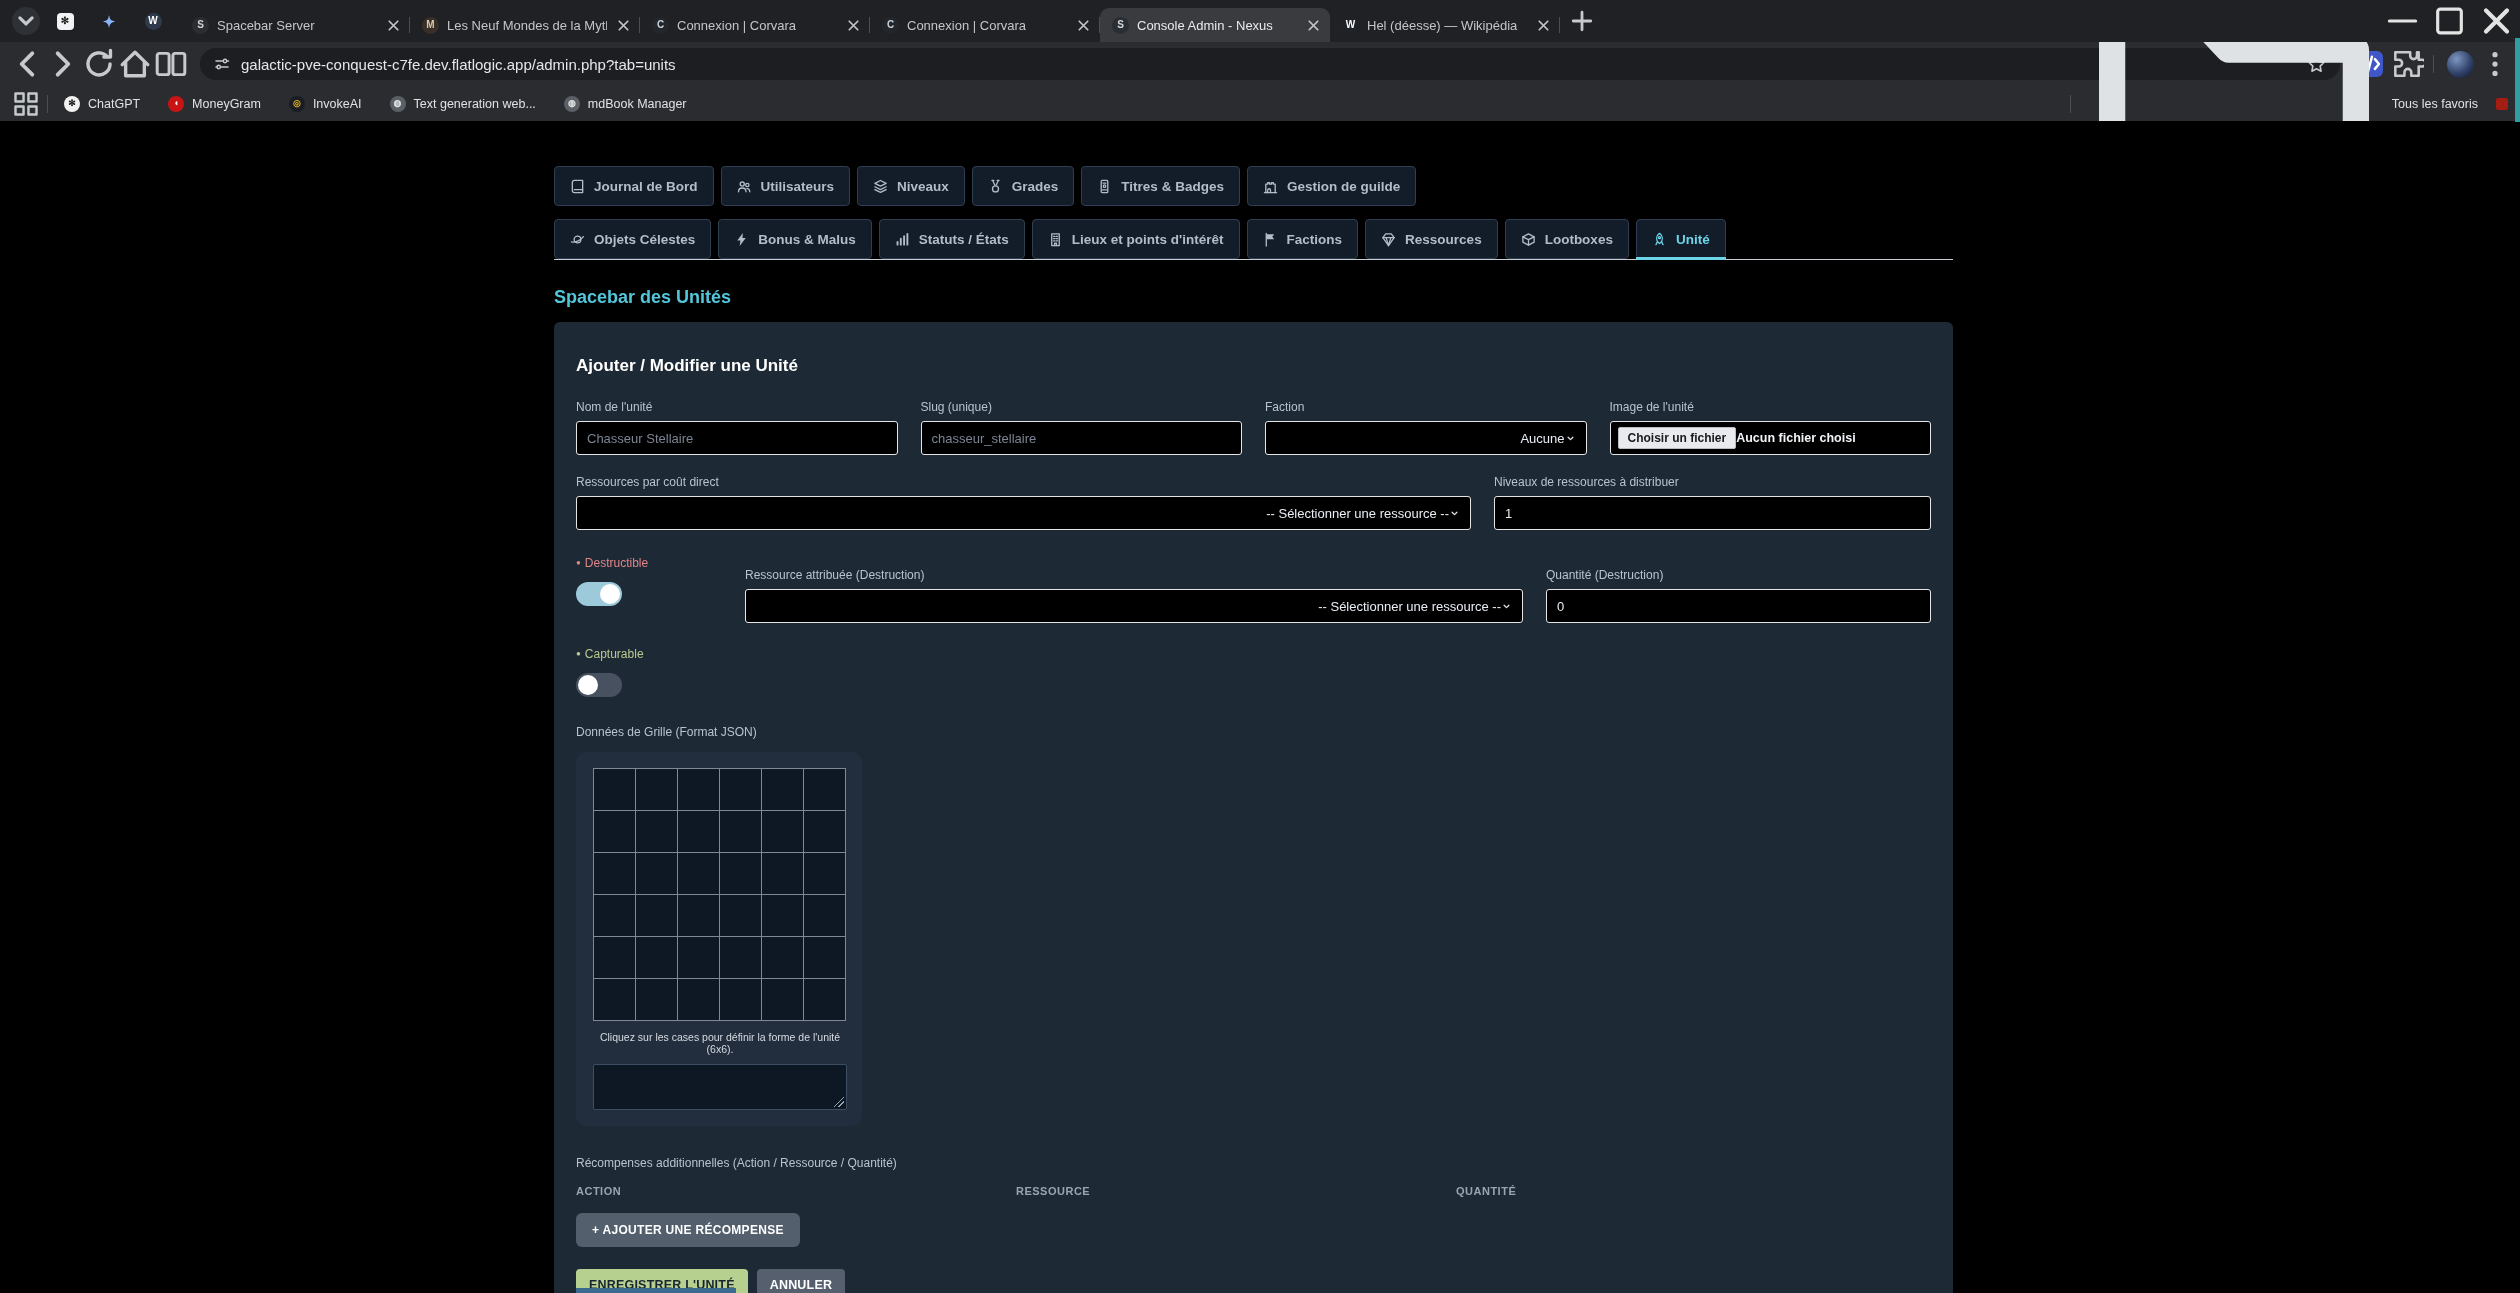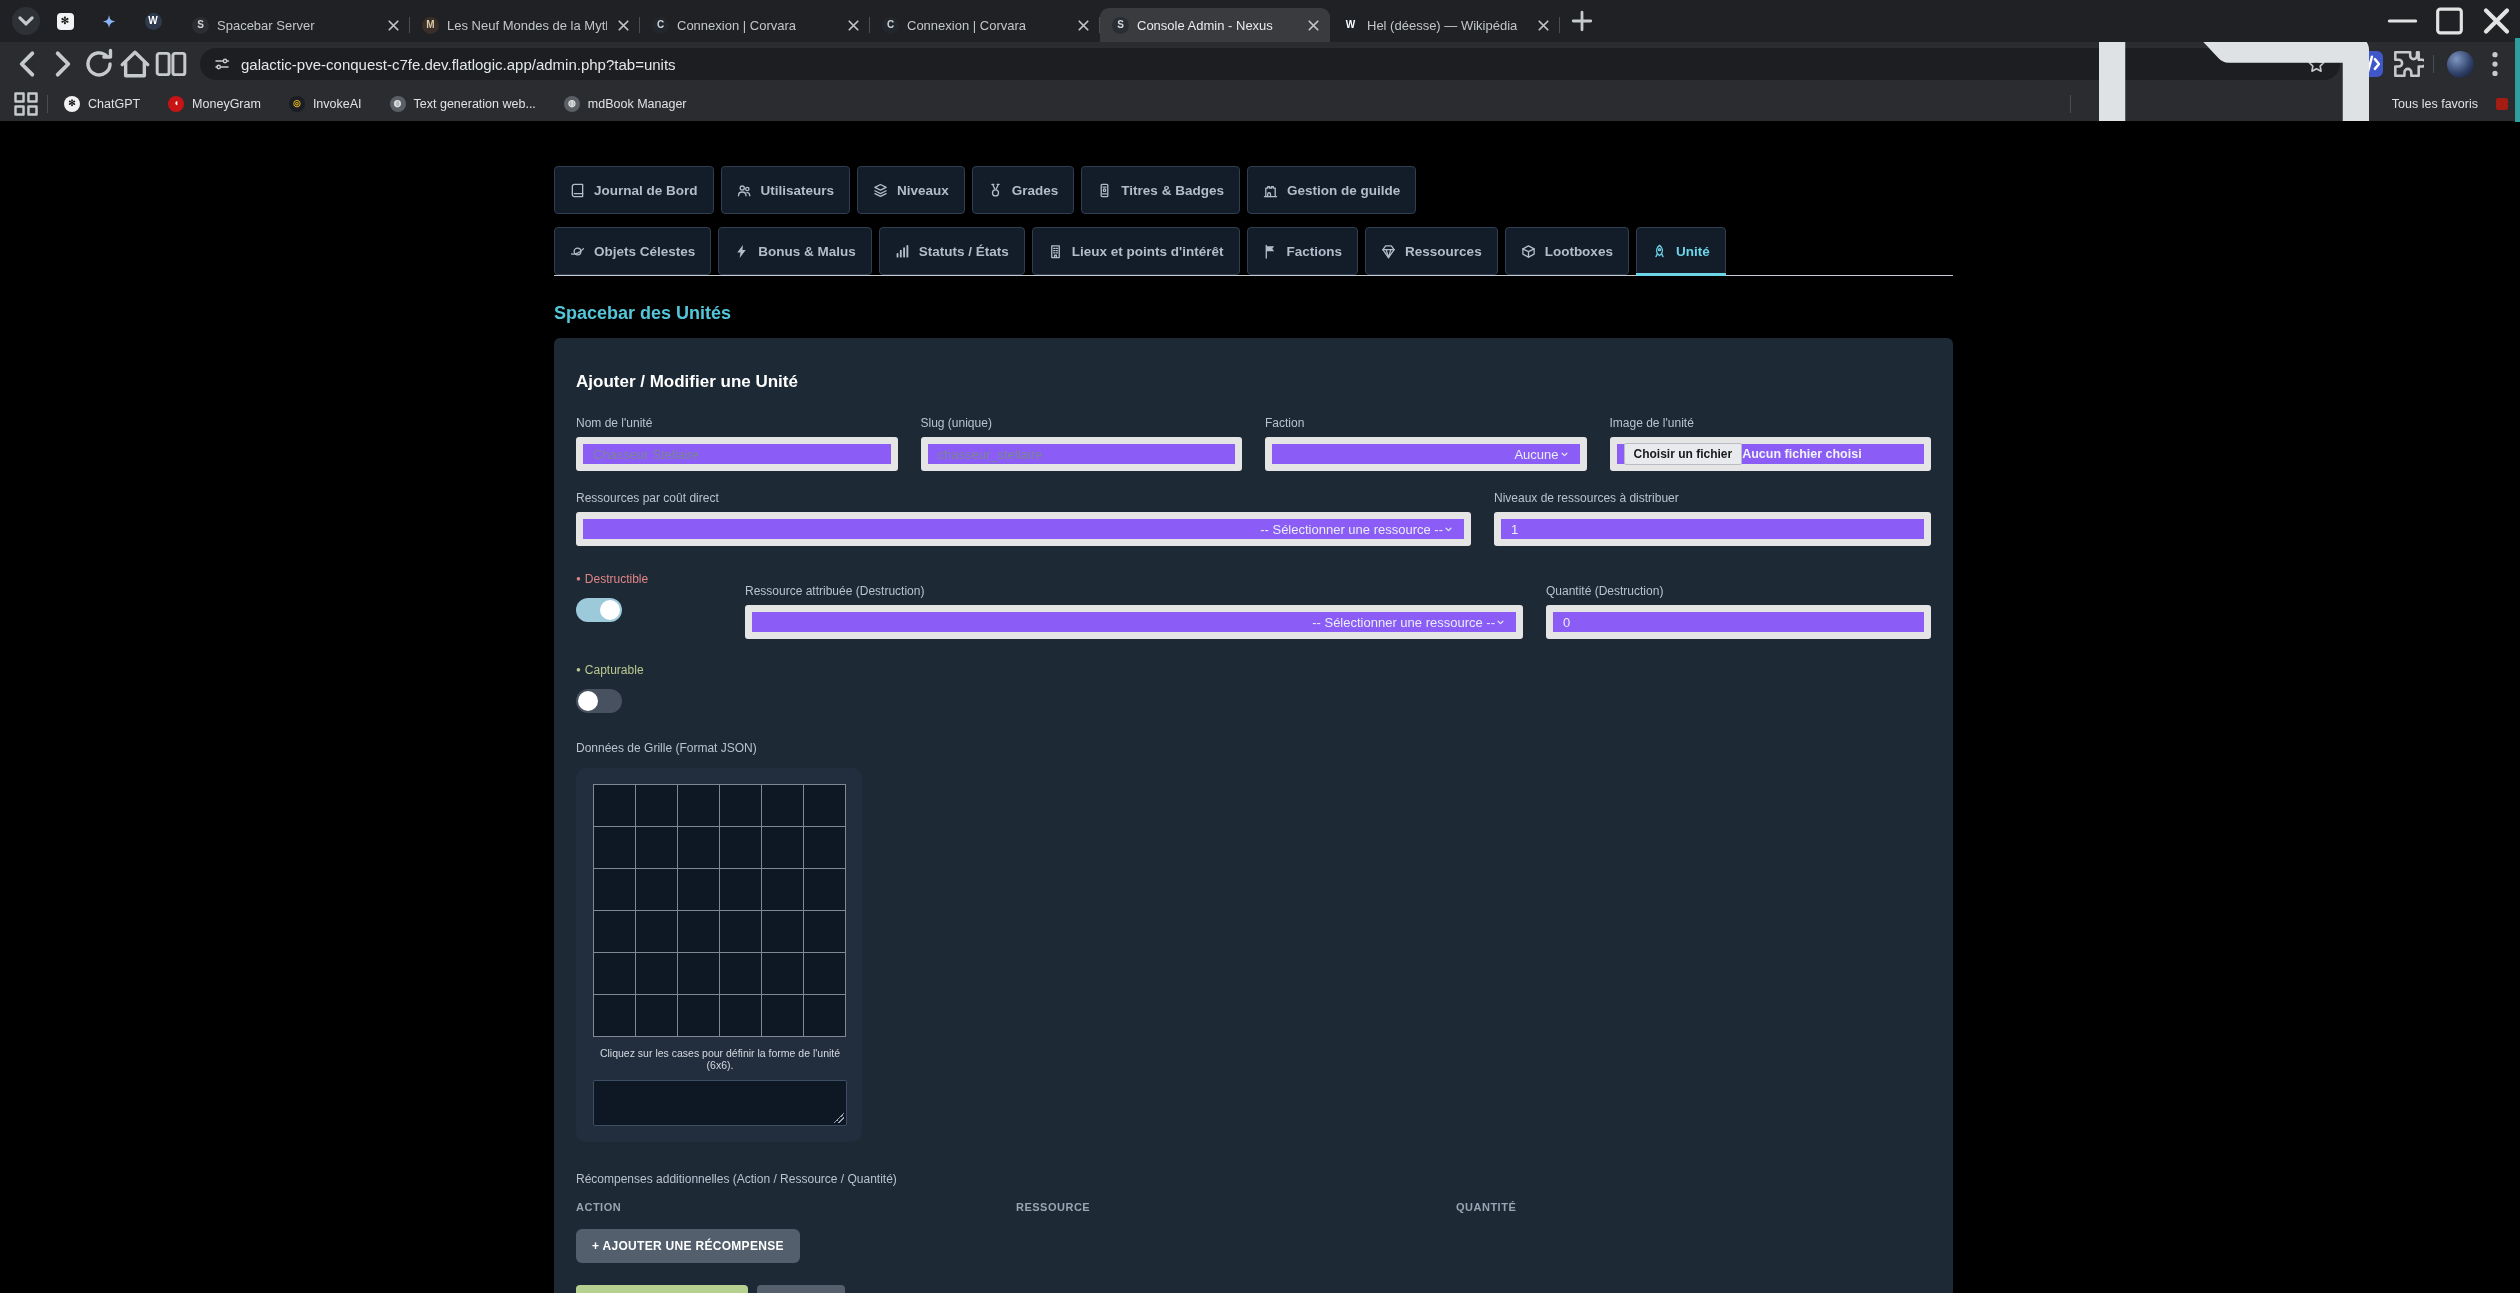--- a/index.html
+++ b/index.html
@@ -49,41 +49,41 @@
   .all-favs { display:flex; align-items:center; gap:8px; padding:3px 6px; }
   .all-favs svg { width:16px; height:16px; }
   .red-sq { width:12px; height:12px; background:#a31d12; border-radius:2px; margin-left:12px; }
   .edge-accent { position:absolute; right:0; top:38px; width:5px; height:84px; background:#2f9e9e; z-index:30; }
 
   
   .page { position:relative; height:1172px; background:#000; overflow:hidden; }
   .content { width:1399px; margin-left:554px; padding-top:45px; }
 
   .nav-row { display:flex; gap:7px; }
-  .nav-btn { display:flex; align-items:center; gap:9px; background:#131c29; border:1px solid #2f3e50; border-radius:4px; padding:0 15px; height:48px; color:#b3bdca; font-weight:700; font-size:13.5px; white-space:nowrap; }
+  .nav-btn { display:flex; align-items:center; gap:9px; background:#131c29; border:1px solid #2f3e50; border-radius:4px; padding:0 15px; height:40px; color:#b3bdca; font-weight:700; font-size:13.5px; white-space:nowrap; }
   .nav-btn .icon { width:15px; height:15px; flex:none; }
   .nav-btn .icon svg { width:100%; height:100%; }
   .sub-row { display:flex; gap:7px; margin-top:13px; border-bottom:1px solid #c6ccd2; }
   .sub-row .nav-btn { position:relative; }
   .sub-row .nav-btn.active { color:var(--accent);align-items:center; }
   .sub-row .nav-btn.active::after { content:''; position:absolute; left:-1px; right:-1px; bottom:-2px; height:3px; background:var(--accent); }
 
   .page-title { margin-top:27px; font-size:18px; font-weight:700; color:var(--title-color); }
 
   .card { margin-top:14px; background:#1e2936; border-radius:6px; padding:34px 22px 0; height:1010px; position:relative; }
   .form-heading { font-size:17px; font-weight:700; color:#ffffff; }
 
   .frow { display:flex; gap:23px; }
   .row1 { margin-top:24px; }
   .row2 { margin-top:20px; }
   .row3 { margin-top:26px; }
   .row4 { margin-top:24px; }
   .field { display:flex; flex-direction:column; flex:1; min-width:0; }
   .field > label, .plain-label { font-size:12px; color:#b9c3d0; margin-bottom:7px; }
-  .input, .select, .filebox { height:34px; background:#8b5cf6; border:7px solid #e5e5e5; border-radius:3px; color:#e9eef5; font-size:13px; width:100%; }
+  .input, .select, .filebox { height:34px; background:#000000; border:1px solid #e5e5e5; border-radius:3px; color:#e9eef5; font-size:13px; width:100%; }
   input.input { padding:0 10px; outline:none; font-family:"Liberation Sans", sans-serif; }
   input.input::placeholder { color:#7b8594; }
   .select { display:flex; align-items:center; justify-content:flex-end; padding:0 10px; cursor:default; }
   .select .chev { width:11px; height:11px; color:#dfe5ec; flex:none; }
   .select .chev svg { width:100%; height:100%; }
   .filebox { display:flex; align-items:center; padding:0 7px; }
   .file-btn { background:#e9eaee; color:#17191c; border:1px solid #b9bcc2; border-radius:2px; font-size:12px; font-weight:700; padding:3px 9px; font-family:"Liberation Sans", sans-serif; }
   .file-status { font-size:12.5px; font-weight:700; color:#f0f3f7; white-space:nowrap; }
 
   .colA { flex:0 0 146px; }

